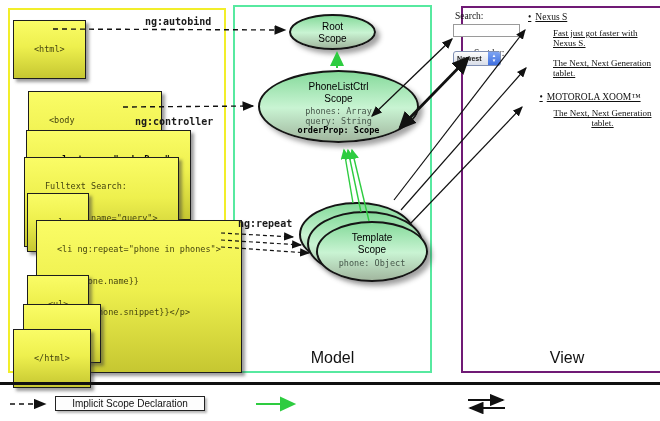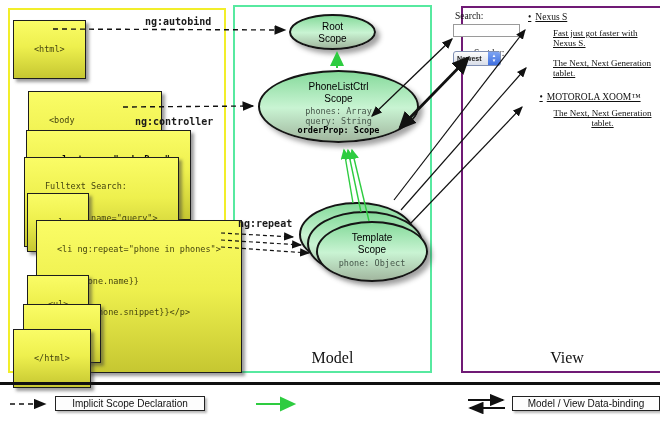--- a/index.html
+++ b/index.html
@@ -1,20 +1,20 @@
 <!DOCTYPE html>
 <html><head>
 <meta charset="utf-8">
 <style>
   html,body{margin:0;padding:0;background:#fff;}
   .canvas{position:relative;width:660px;height:421px;background:#fff;overflow:hidden;
           font-family:"Liberation Sans",sans-serif;}
   .panel{position:absolute;background:#fff;}
   .panel-label{position:absolute;left:0;right:0;bottom:4px;text-align:center;
-               font-size:16px;color:#111;font-family:Liberation Serif, serif;}
+               font-size:16px;color:#111;}
   .p-template{left:8px;top:8px;width:214px;height:361px;border:2px solid #f2ee2a;}
   .p-model{left:233px;top:5px;width:195px;height:364px;border:2px solid #57e9a0;}
   .p-view{left:461px;top:6px;width:208px;height:363px;border:2px solid #701a75;}
 
   .codebox{position:absolute;white-space:pre;
     background:linear-gradient(180deg,#fafc66 0%,#eef04e 45%,#c6c731 100%);
     border:1.5px solid #1d1d1d;box-shadow:3px 3px 3px rgba(60,60,60,.5);
     padding:2px 20px;font:8.5px/10.5px "DejaVu Sans Mono",monospace;color:#454510;}
   .codebox.bold{font-weight:bold;color:#0a0a00;}
   .codebox .cl{display:block;}
@@ -143,21 +143,20 @@
   <div class="view-item" style="top:53px;">
     <div class="vi-desc">The Next, Next Generation tablet.</div>
   </div>
   <div class="view-item" style="top:92px;text-align:center;">
     <div class="vi-name"><span class="bullet">•</span><span>MOTOROLA XOOM™</span></div>
     <div class="vi-desc">The Next, Next Generation tablet.</div>
   </div>
 
   <div class="separator"></div>
   <div class="legend-box" style="left:55px;width:138px;">Implicit Scope Declaration</div>
-  <div class="legend-box" style="left:512px;width:136px;">Model / View Data-binding</div>
 
   <svg class="overlay" viewBox="0 0 660 421">
     <defs>
       <marker id="ab" markerWidth="9" markerHeight="7" refX="7.5" refY="3.5" orient="auto-start-reverse">
         <path d="M0,0 L8.5,3.5 L0,7 z" fill="#111"></path>
       </marker>
       <marker id="abBig" markerWidth="7" markerHeight="6" refX="5.5" refY="3" orient="auto-start-reverse">
         <path d="M0,0 L6.5,3 L0,6 z" fill="#111"></path>
       </marker>
       <marker id="ag" markerWidth="8" markerHeight="7" refX="6.5" refY="3.5" orient="auto-start-reverse">

